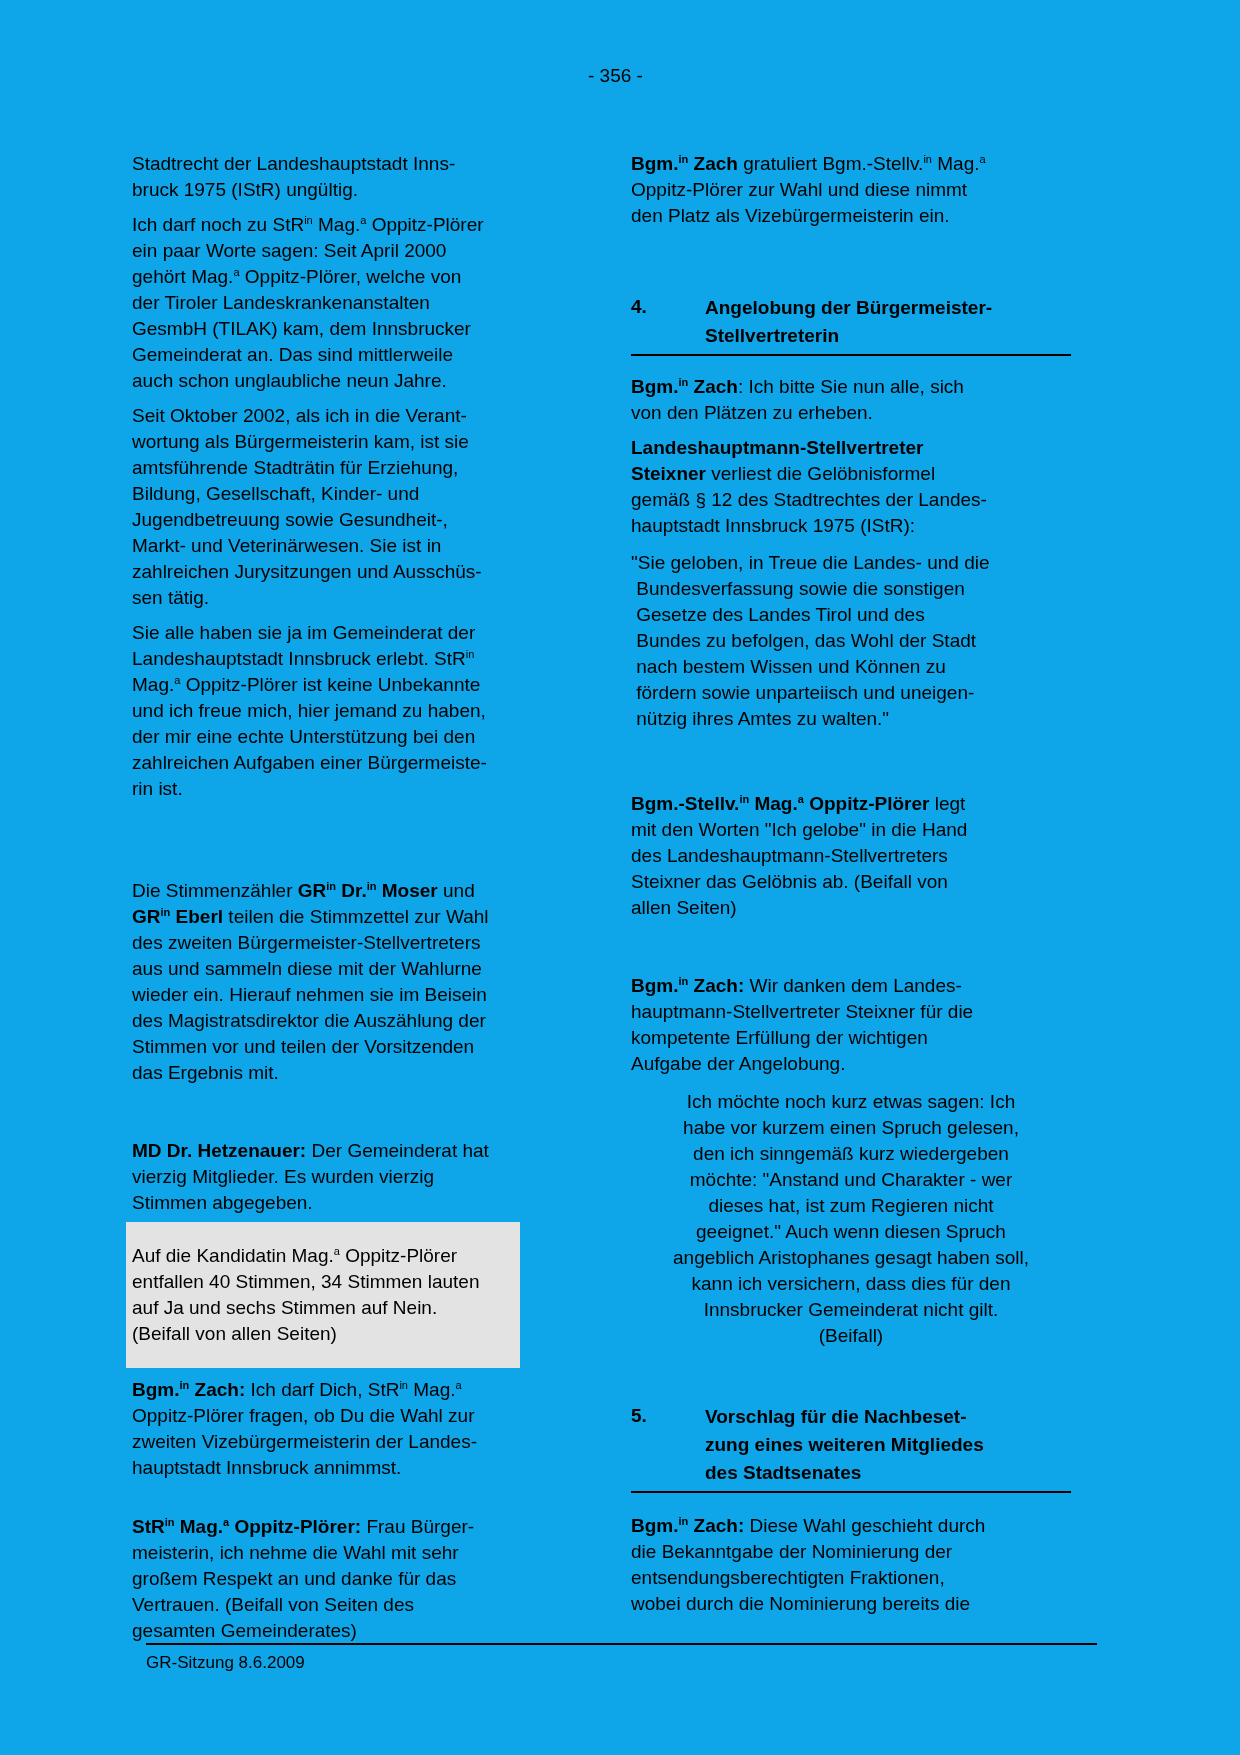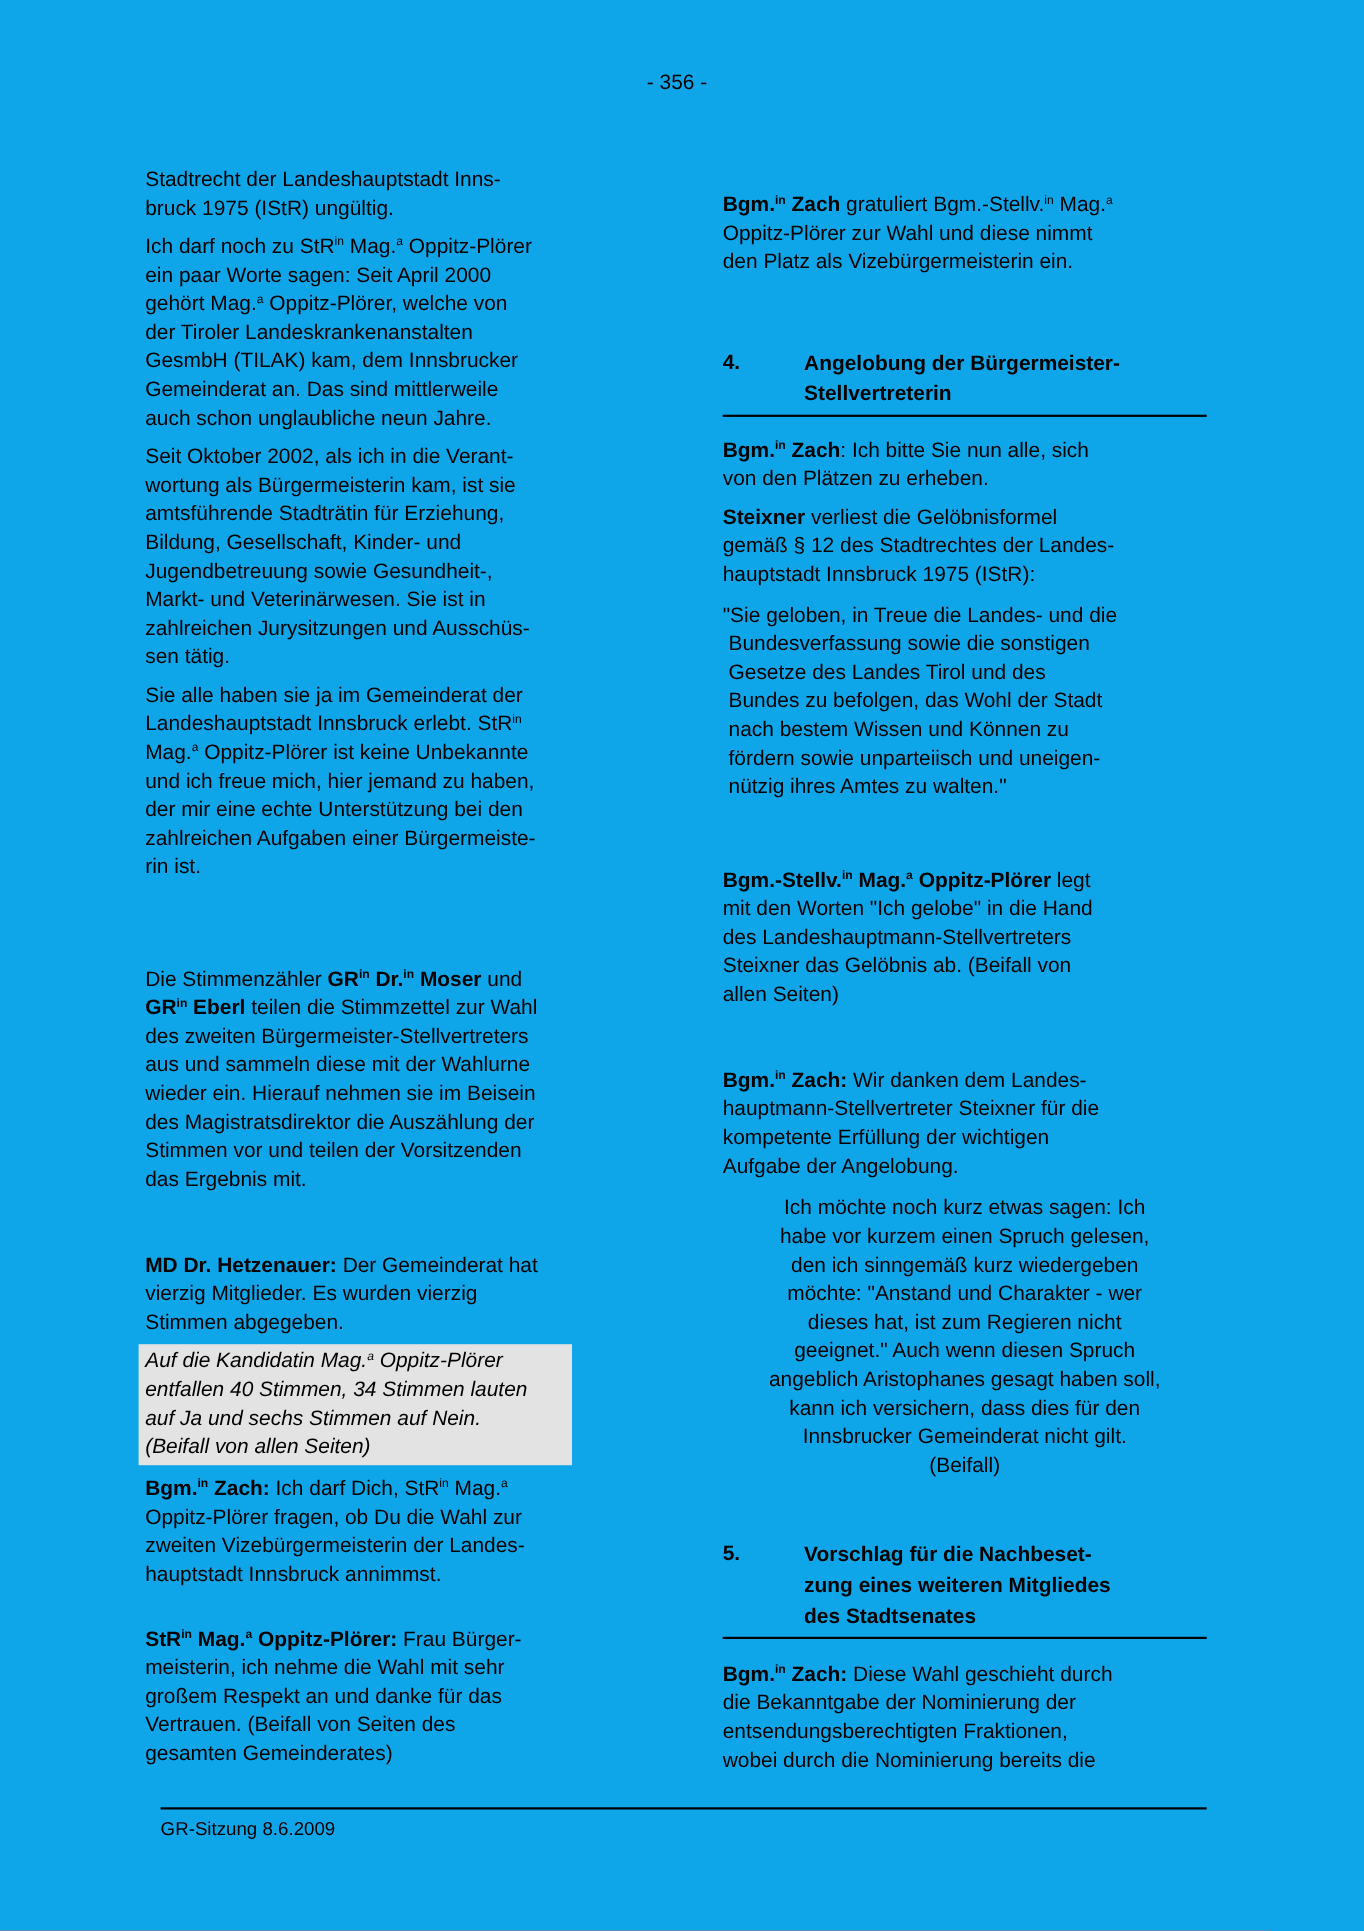--- a/index.html
+++ b/index.html
@@ -14,34 +14,33 @@
   }
   .pagenum{
     position:absolute; left:588px; top:63px;
     font-size:19px; line-height:26px;
   }
   .col{
     position:absolute; top:151px; width:440px;
     font-size:19px; line-height:26px;
   }
   .col-left{left:132px;}
-  .col-right{left:657px;margin-top:23px;}
+  .col-right{left:631px;}
   .block{margin-top:9px;}
   .block:first-child{margin-top:0;}
   .line{white-space:pre; line-height:26px; height:26px;}
   .b{font-weight:bold;}
   sup{
     font-size:11px; line-height:0;
     vertical-align:baseline; position:relative; top:-7px;
   }
   .highlight{
     width:382px;
-    padding:3px 6px;
+    padding:21px 6px;
     margin-left:-6px;
-    font-style:italic;
   }
   .h{
     display:flex;
     font-weight:bold;
     border-bottom:2px solid #000;
     padding-bottom:4px;
   }
   .h .line{line-height:28px; height:28px;}
   .hnum{flex:0 0 74px;}
   .footer-rule{
@@ -137,20 +136,21 @@
         <div class="hbody">
           <div class="line"><span>Angelobung der Bürgermeister-</span></div>
           <div class="line"><span>Stellvertreterin</span></div>
         </div>
       </div>
       <div class="block p" style="margin-top: 18px;">
         <div class="line"><span class="b">Bgm.</span><sup class="b">in</sup><span class="b"> Zach</span><span>: Ich bitte Sie nun alle, sich</span></div>
         <div class="line"><span>von den Plätzen zu erheben.</span></div>
       </div>
       <div class="block p">
+        <div class="line"><span class="b">Landeshauptmann-Stellvertreter</span></div>
         <div class="line"><span class="b">Steixner</span><span> verliest die Gelöbnisformel</span></div>
         <div class="line"><span>gemäß § 12 des Stadtrechtes der Landes-</span></div>
         <div class="line"><span>hauptstadt Innsbruck 1975 (IStR):</span></div>
       </div>
       <div class="block p" style="margin-top: 11px;">
         <div class="line"><span>"Sie geloben, in Treue die Landes- und die</span></div>
         <div class="line"><span> Bundesverfassung sowie die sonstigen</span></div>
         <div class="line"><span> Gesetze des Landes Tirol und des</span></div>
         <div class="line"><span> Bundes zu befolgen, das Wohl der Stadt</span></div>
         <div class="line"><span> nach bestem Wissen und Können zu</span></div>

